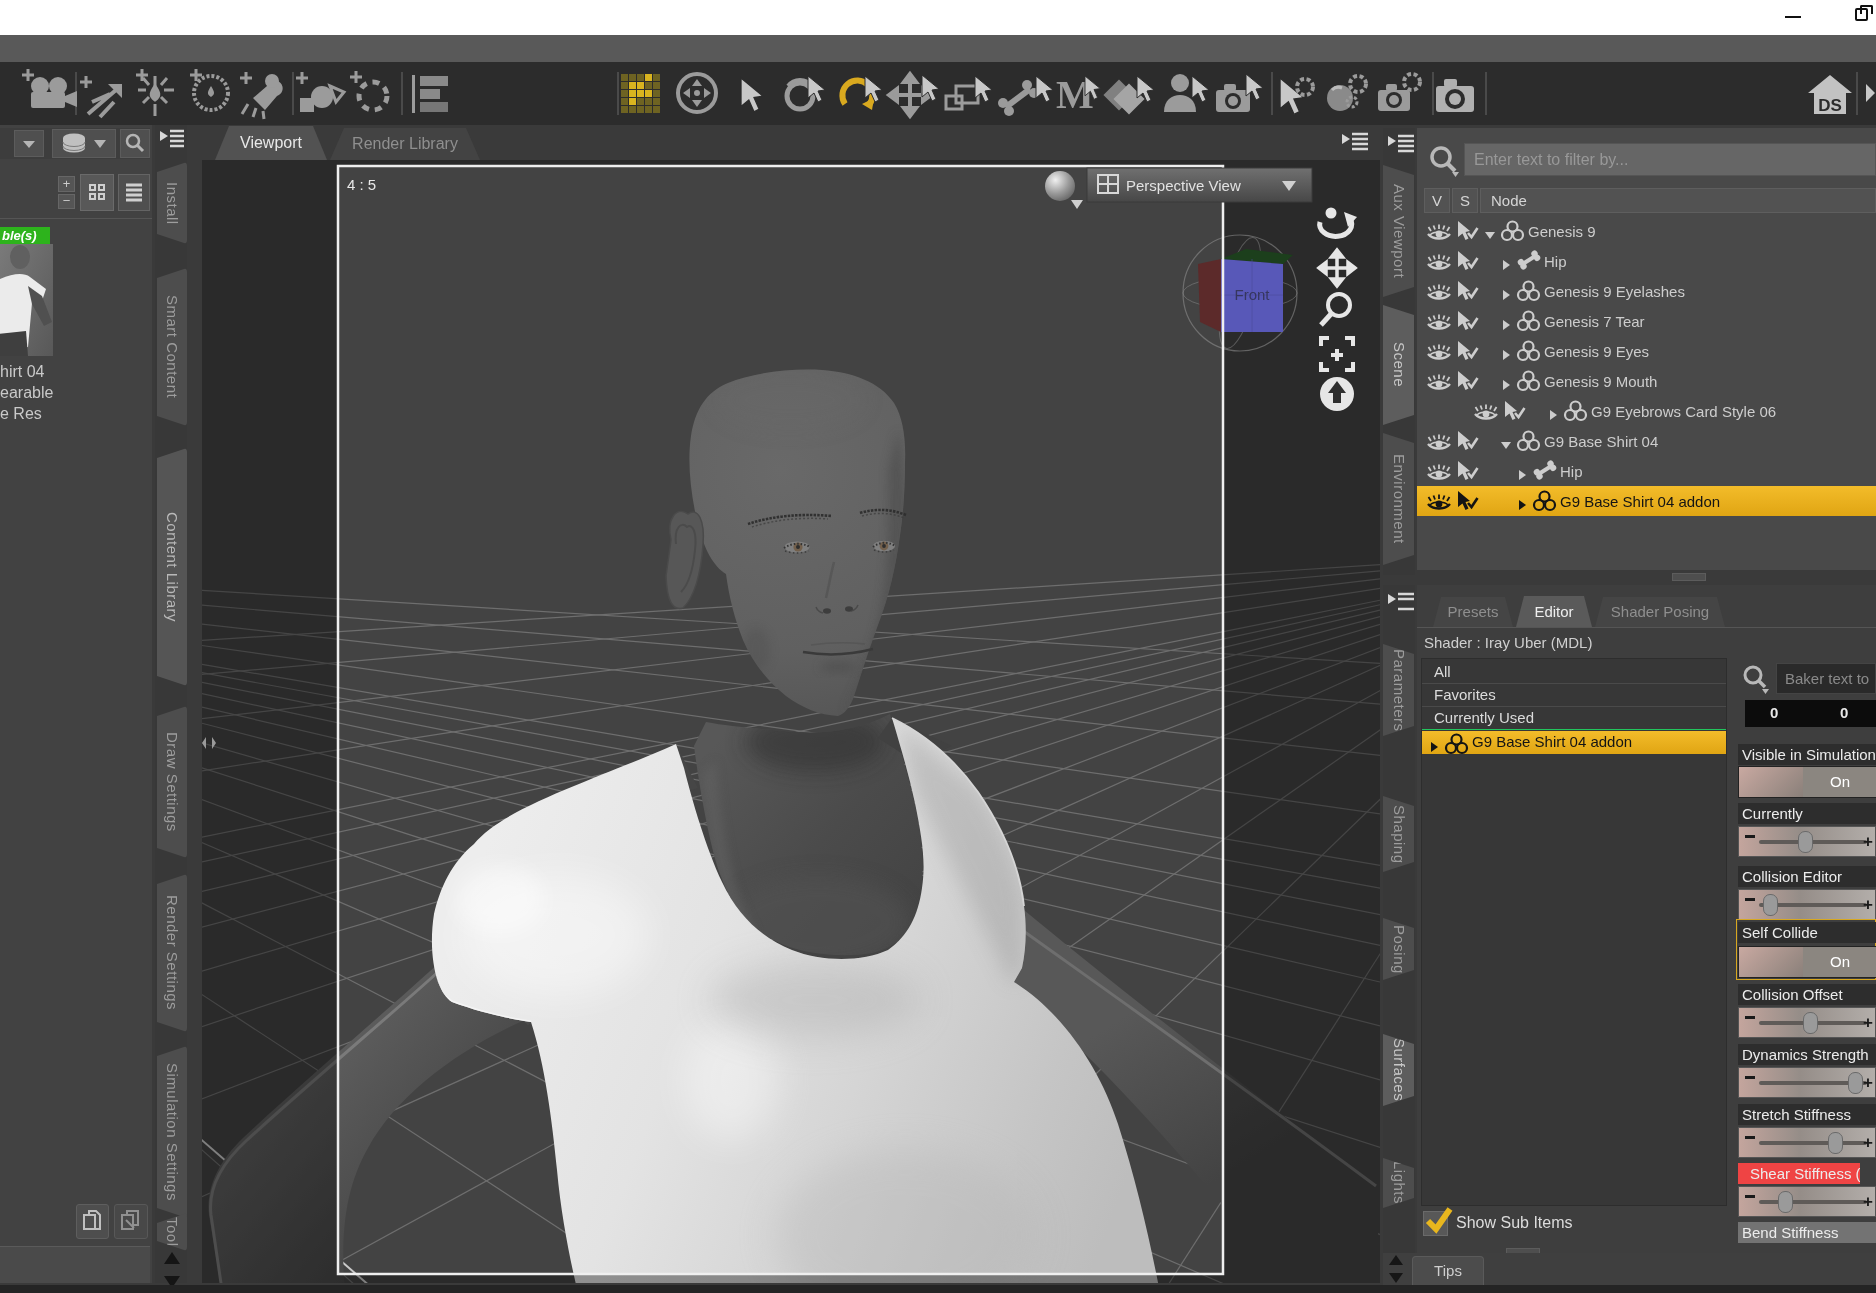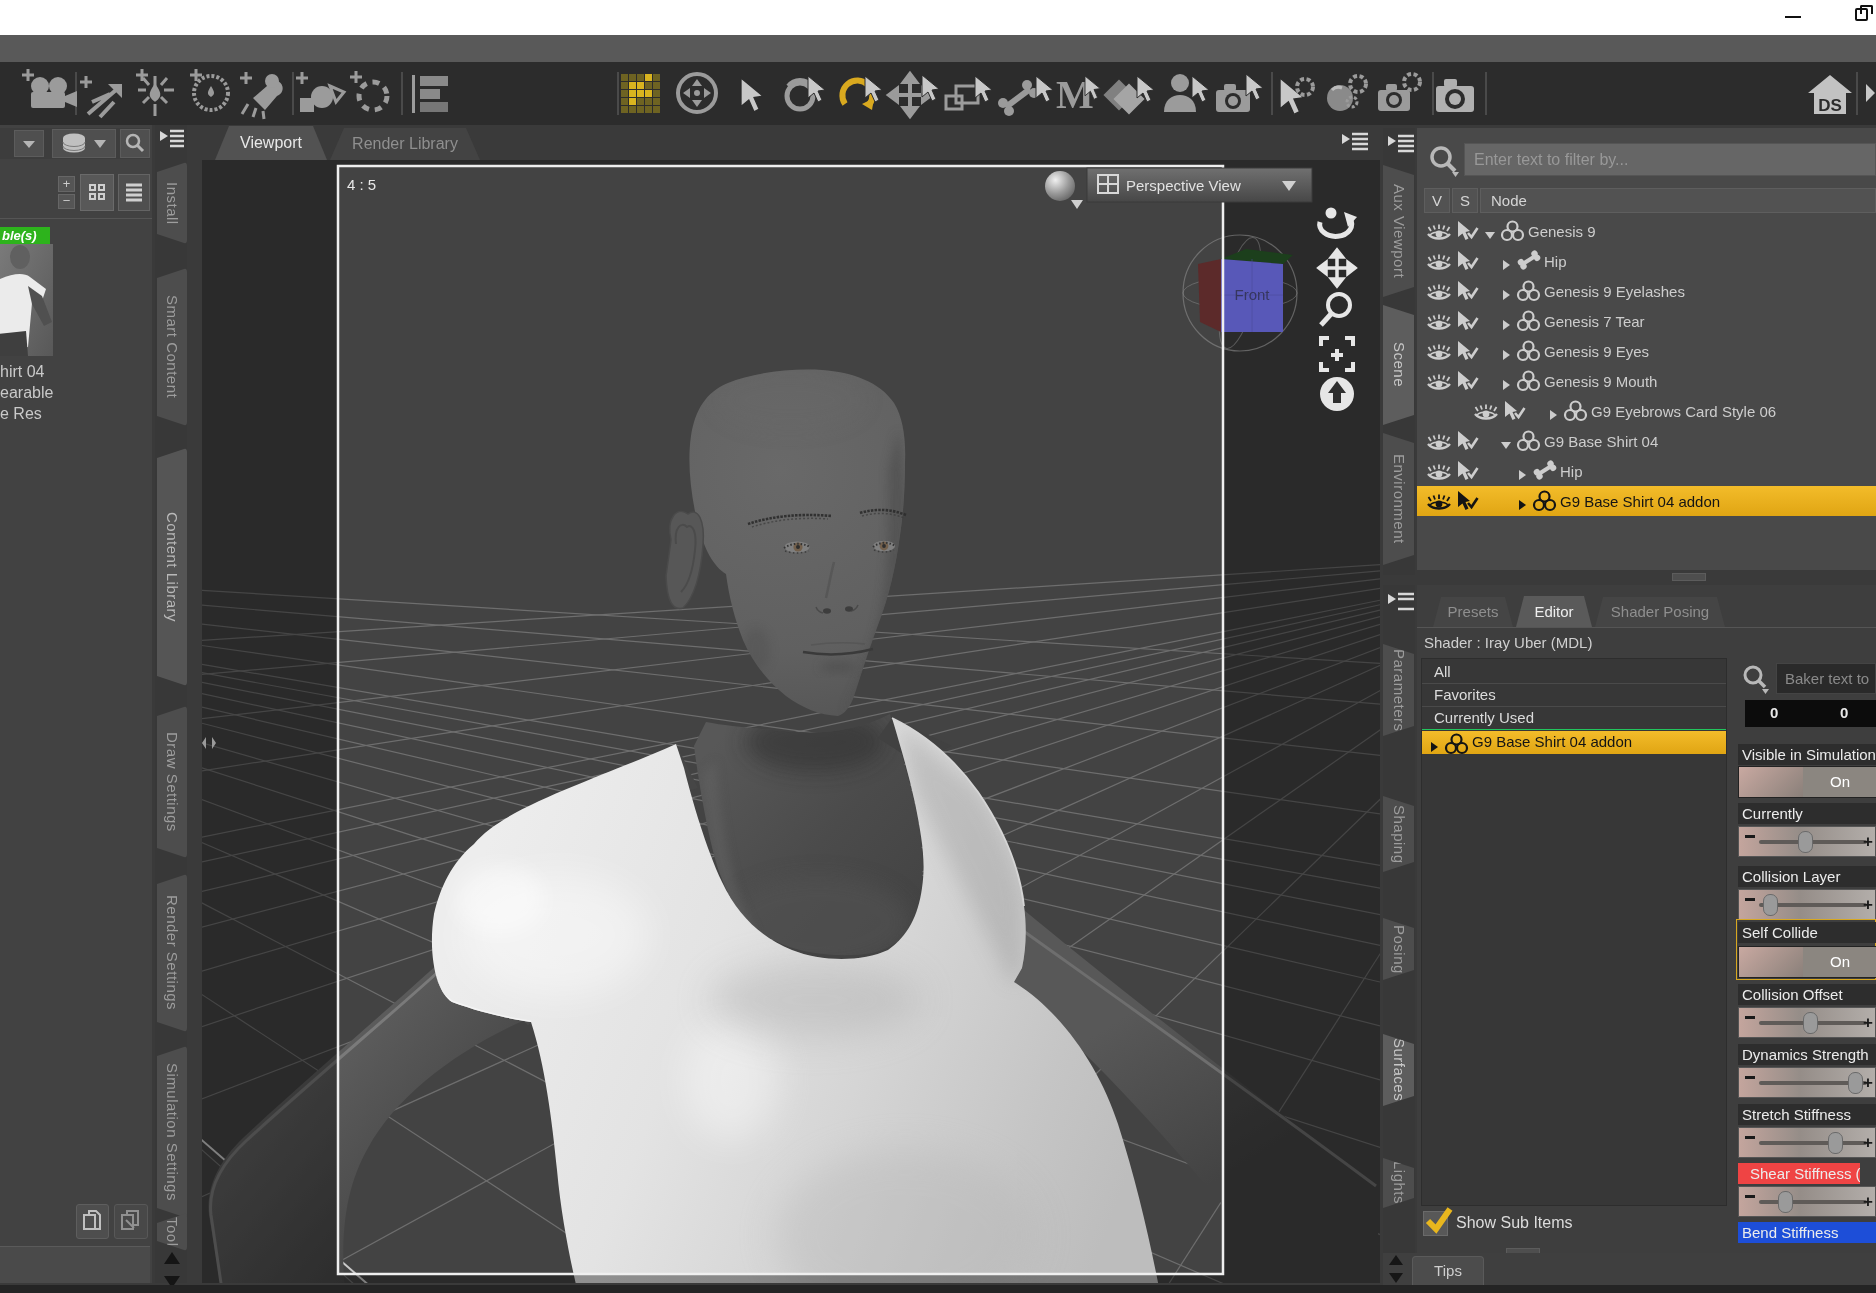--- a/index.html
+++ b/index.html
@@ -852,21 +852,21 @@
     <div style="position:absolute;left:0;top:0;width:64px;height:30px;background:linear-gradient(135deg,#c9a9a1,#8a807a)"></div>
     <div style="position:absolute;left:64px;top:0;width:74px;height:30px;background:#8b8680;color:#fff;font-size:15px;text-align:center;line-height:30px">On</div>
   </div>
 <div class="abs" style="left:1738px;top:803px;width:138px;height:21px;background:#2d2d2d;color:#ececec;font-size:15px;line-height:21px;padding-left:4px;white-space:nowrap;overflow:hidden">Currently</div>
 <div class="abs" style="left:1738px;top:826px;width:138px;height:31px;background:linear-gradient(90deg,#c4a59d,#958d88 45%,#b3aeaa);border:1px solid #555">
     <div style="position:absolute;left:6px;top:8px;width:10px;height:3px;background:#1a1a1a"></div>
     <div style="position:absolute;left:20px;top:13px;width:108px;height:4px;background:#5f5b58;border-radius:2px"></div>
     <div style="position:absolute;left:59px;top:4px;width:15px;height:22px;background:#9a9a9a;border:1px solid #6a6a6a;border-radius:7px"></div>
     <div style="position:absolute;right:2px;top:5px;color:#1a1a1a;font-weight:bold;font-size:17px">+</div>
   </div>
-<div class="abs" style="left:1738px;top:866px;width:138px;height:21px;background:#2d2d2d;color:#ececec;font-size:15px;line-height:21px;padding-left:4px;white-space:nowrap;overflow:hidden">Collision Layer</div>
+<div class="abs" style="left:1738px;top:866px;width:138px;height:21px;background:#2d2d2d;color:#ececec;font-size:15px;line-height:21px;padding-left:4px;white-space:nowrap;overflow:hidden">Collision Editor</div>
 <div class="abs" style="left:1738px;top:889px;width:138px;height:31px;background:linear-gradient(90deg,#c4a59d,#958d88 45%,#b3aeaa);border:1px solid #555">
     <div style="position:absolute;left:6px;top:8px;width:10px;height:3px;background:#1a1a1a"></div>
     <div style="position:absolute;left:20px;top:13px;width:108px;height:4px;background:#5f5b58;border-radius:2px"></div>
     <div style="position:absolute;left:24px;top:4px;width:15px;height:22px;background:#9a9a9a;border:1px solid #6a6a6a;border-radius:7px"></div>
     <div style="position:absolute;right:2px;top:5px;color:#1a1a1a;font-weight:bold;font-size:17px">+</div>
   </div>
 <div class="abs" style="left:1736px;top:919px;width:140px;height:61px;border:1px solid #d8a820"></div>
 <div class="abs" style="left:1738px;top:922px;width:138px;height:21px;background:#2d2d2d;color:#ececec;font-size:15px;line-height:21px;padding-left:4px;white-space:nowrap;overflow:hidden">Self Collide</div>
 <div class="abs" style="left:1738px;top:946px;width:138px;height:32px;border:1px solid #222">
     <div style="position:absolute;left:0;top:0;width:64px;height:30px;background:linear-gradient(135deg,#c9a9a1,#8a807a)"></div>
@@ -893,20 +893,20 @@
     <div style="position:absolute;left:89px;top:4px;width:15px;height:22px;background:#9a9a9a;border:1px solid #6a6a6a;border-radius:7px"></div>
     <div style="position:absolute;right:2px;top:5px;color:#1a1a1a;font-weight:bold;font-size:17px">+</div>
   </div>
 <div class="abs" style="left:1738px;top:1163px;width:122px;height:21px;background:#ef4444;color:#ececec;font-size:15px;line-height:21px;padding-left:12px;white-space:nowrap;overflow:hidden">Shear Stiffness (Q</div>
 <div class="abs" style="left:1738px;top:1186px;width:138px;height:31px;background:linear-gradient(90deg,#c4a59d,#958d88 45%,#b3aeaa);border:1px solid #555">
     <div style="position:absolute;left:6px;top:8px;width:10px;height:3px;background:#1a1a1a"></div>
     <div style="position:absolute;left:20px;top:13px;width:108px;height:4px;background:#5f5b58;border-radius:2px"></div>
     <div style="position:absolute;left:39px;top:4px;width:15px;height:22px;background:#9a9a9a;border:1px solid #6a6a6a;border-radius:7px"></div>
     <div style="position:absolute;right:2px;top:5px;color:#1a1a1a;font-weight:bold;font-size:17px">+</div>
   </div>
-<div class="abs" style="left:1738px;top:1222px;width:138px;height:21px;background:#1d4ed8;color:#ececec;font-size:15px;line-height:21px;padding-left:4px;white-space:nowrap;overflow:hidden">Bend Stiffness</div>
+<div class="abs" style="left:1738px;top:1222px;width:138px;height:21px;background:#737373;color:#ececec;font-size:15px;line-height:21px;padding-left:4px;white-space:nowrap;overflow:hidden">Bend Stiffness</div>
 <div class="abs" style="left:1506px;top:1248px;width:34px;height:7px;background:#4e4e4e;border:1px solid #5c5c5c"></div>
 <div class="abs" style="left:1383px;top:1253px;width:493px;height:32px;background:#3f3f3f"></div>
 <div class="abs" style="left:1412px;top:1256px;width:72px;height:29px;background:#4c4c4c;border:1px solid #5a5a5a;border-bottom:none;border-radius:4px 4px 0 0;color:#cfcfcf;font-size:15px;text-align:center;line-height:28px">Tips</div>
 <svg class="abs" style="left:1386px;top:1253px" width="20" height="32">
     <path d="M10,2 l-7,10 h14z" fill="#161616"></path>
     <path d="M10,30 l-7,-10 h14z" fill="#161616"></path>
   </svg>
 <div class="abs" style="left:0;top:1285px;width:1876px;height:8px;background:#242424"></div>
 </body></html>

